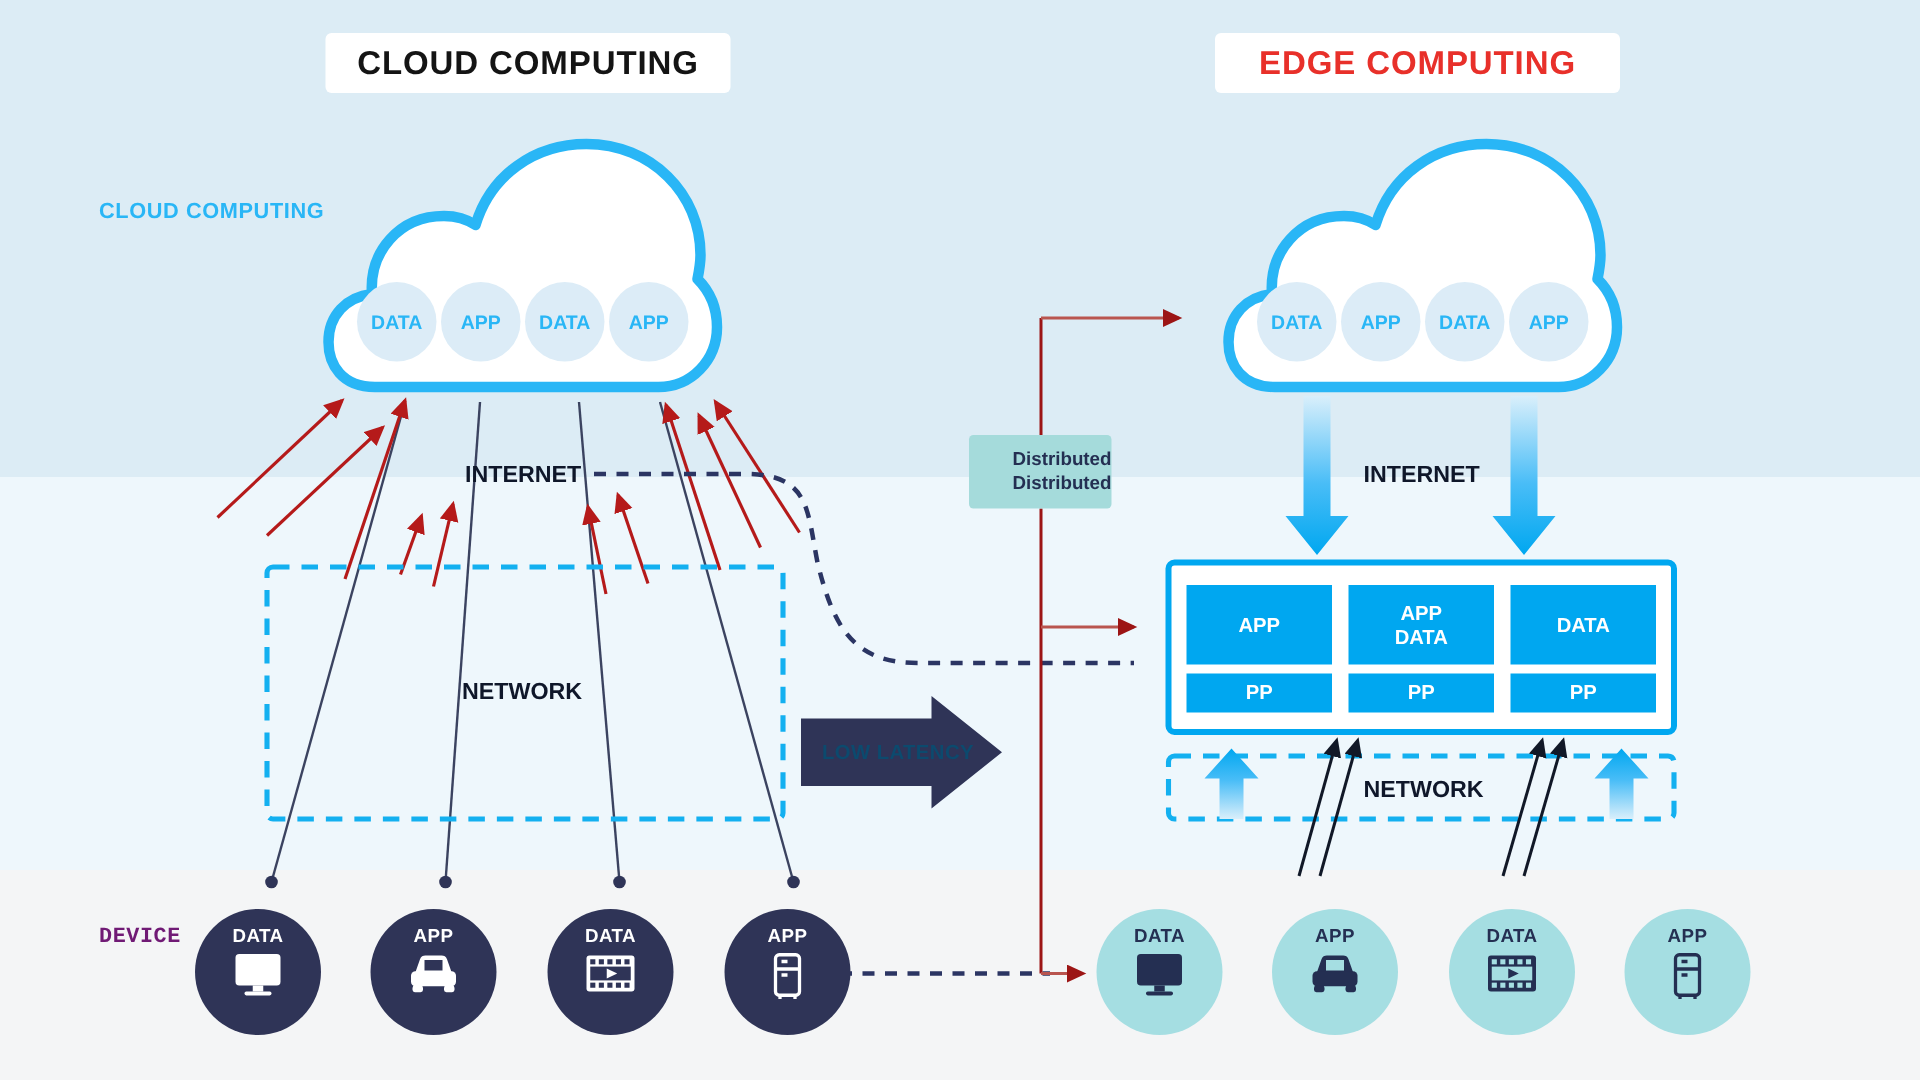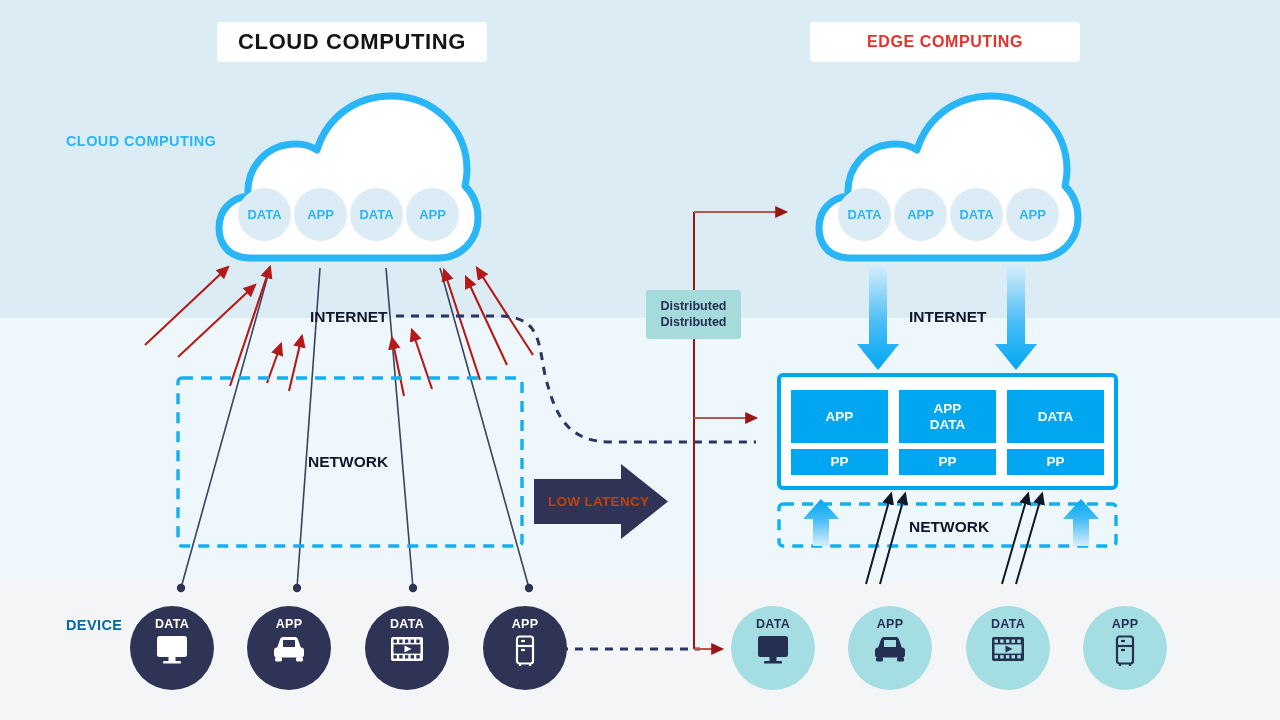--- a/index.html
+++ b/index.html
@@ -14,50 +14,50 @@
   #band-top{top:0;height:318px;background:#dcecf5;}
   #band-mid{top:318px;height:262px;background:#eef7fc;}
   #band-bottom{top:580px;height:140px;background:#f4f5f6;}
 
   .title-chip{
     position:absolute;background:#ffffff;border-radius:4px;
     display:flex;align-items:center;justify-content:center;
     font-weight:bold;letter-spacing:.6px;
   }
   #title-cloud{left:217px;top:22px;width:270px;height:40px;font-size:22px;color:#141414;}
-  #title-edge{left:810px;top:22px;width:270px;height:40px;font-size:16px;color:#e8302a;}
+  #title-edge{left:810px;top:22px;width:270px;height:40px;font-size:22px;color:#e8302a;}
 
   .side-label{position:absolute;font-weight:bold;}
   #label-cloud-computing{left:66px;top:133px;font-size:14.5px;color:#29b6f6;letter-spacing:.4px;}
-  #label-device{left:66px;top:617px;font-size:14.5px;color:#0369a1;letter-spacing:.4px;}
+  #label-device{left:66px;top:617px;font-size:14.5px;color:#701a75;letter-spacing:.4px;font-family:Liberation Mono, monospace;}
 
   .flat-label{position:absolute;font-weight:bold;color:#0f172a;font-size:15.5px;}
   #label-internet-left{left:310px;top:308px;}
   #label-network-left{left:308px;top:453px;}
   #label-internet-right{left:909px;top:308px;}
   #label-network-right{left:909px;top:518px;}
 
   .cloud-pill{
     position:absolute;border-radius:50%;background:#dcecf7;
     display:flex;align-items:center;justify-content:center;
     color:#29b6f6;font-weight:bold;font-size:13px;
   }
   .edge-cell{
     position:absolute;background:#00a7f0;color:#fff;font-weight:bold;
     display:flex;align-items:center;justify-content:center;text-align:center;
     font-size:13.5px;line-height:1.15;
   }
   .dist-box{
     position:absolute;left:646px;top:290px;width:95px;height:49px;
     background:#a5dbdb;border-radius:3px;
-    display:flex;flex-direction:column;align-items:center;justify-content:center;
+    display:flex;flex-direction:column;align-items:flex-end;justify-content:center;
     color:#242f52;font-size:12.5px;font-weight:bold;line-height:1.25;
   }
   .latency-text{
-    position:absolute;left:548px;top:494px;color:#c2410c;font-weight:bold;font-size:13.5px;letter-spacing:.3px;
+    position:absolute;left:548px;top:494px;color:#0c4a6e;font-weight:bold;font-size:13.5px;letter-spacing:.3px;
   }
   .device{
     position:absolute;width:84px;height:84px;border-radius:50%;
     display:flex;flex-direction:column;align-items:center;justify-content:flex-start;
   }
   .device.left{background:#2f3457;}
   .device.right{background:#a5dee2;}
   .device .dlabel{font-size:12.5px;font-weight:bold;margin-top:11px;letter-spacing:.3px;}
   .device.left .dlabel{color:#ffffff;}
   .device.right .dlabel{color:#242f52;}

